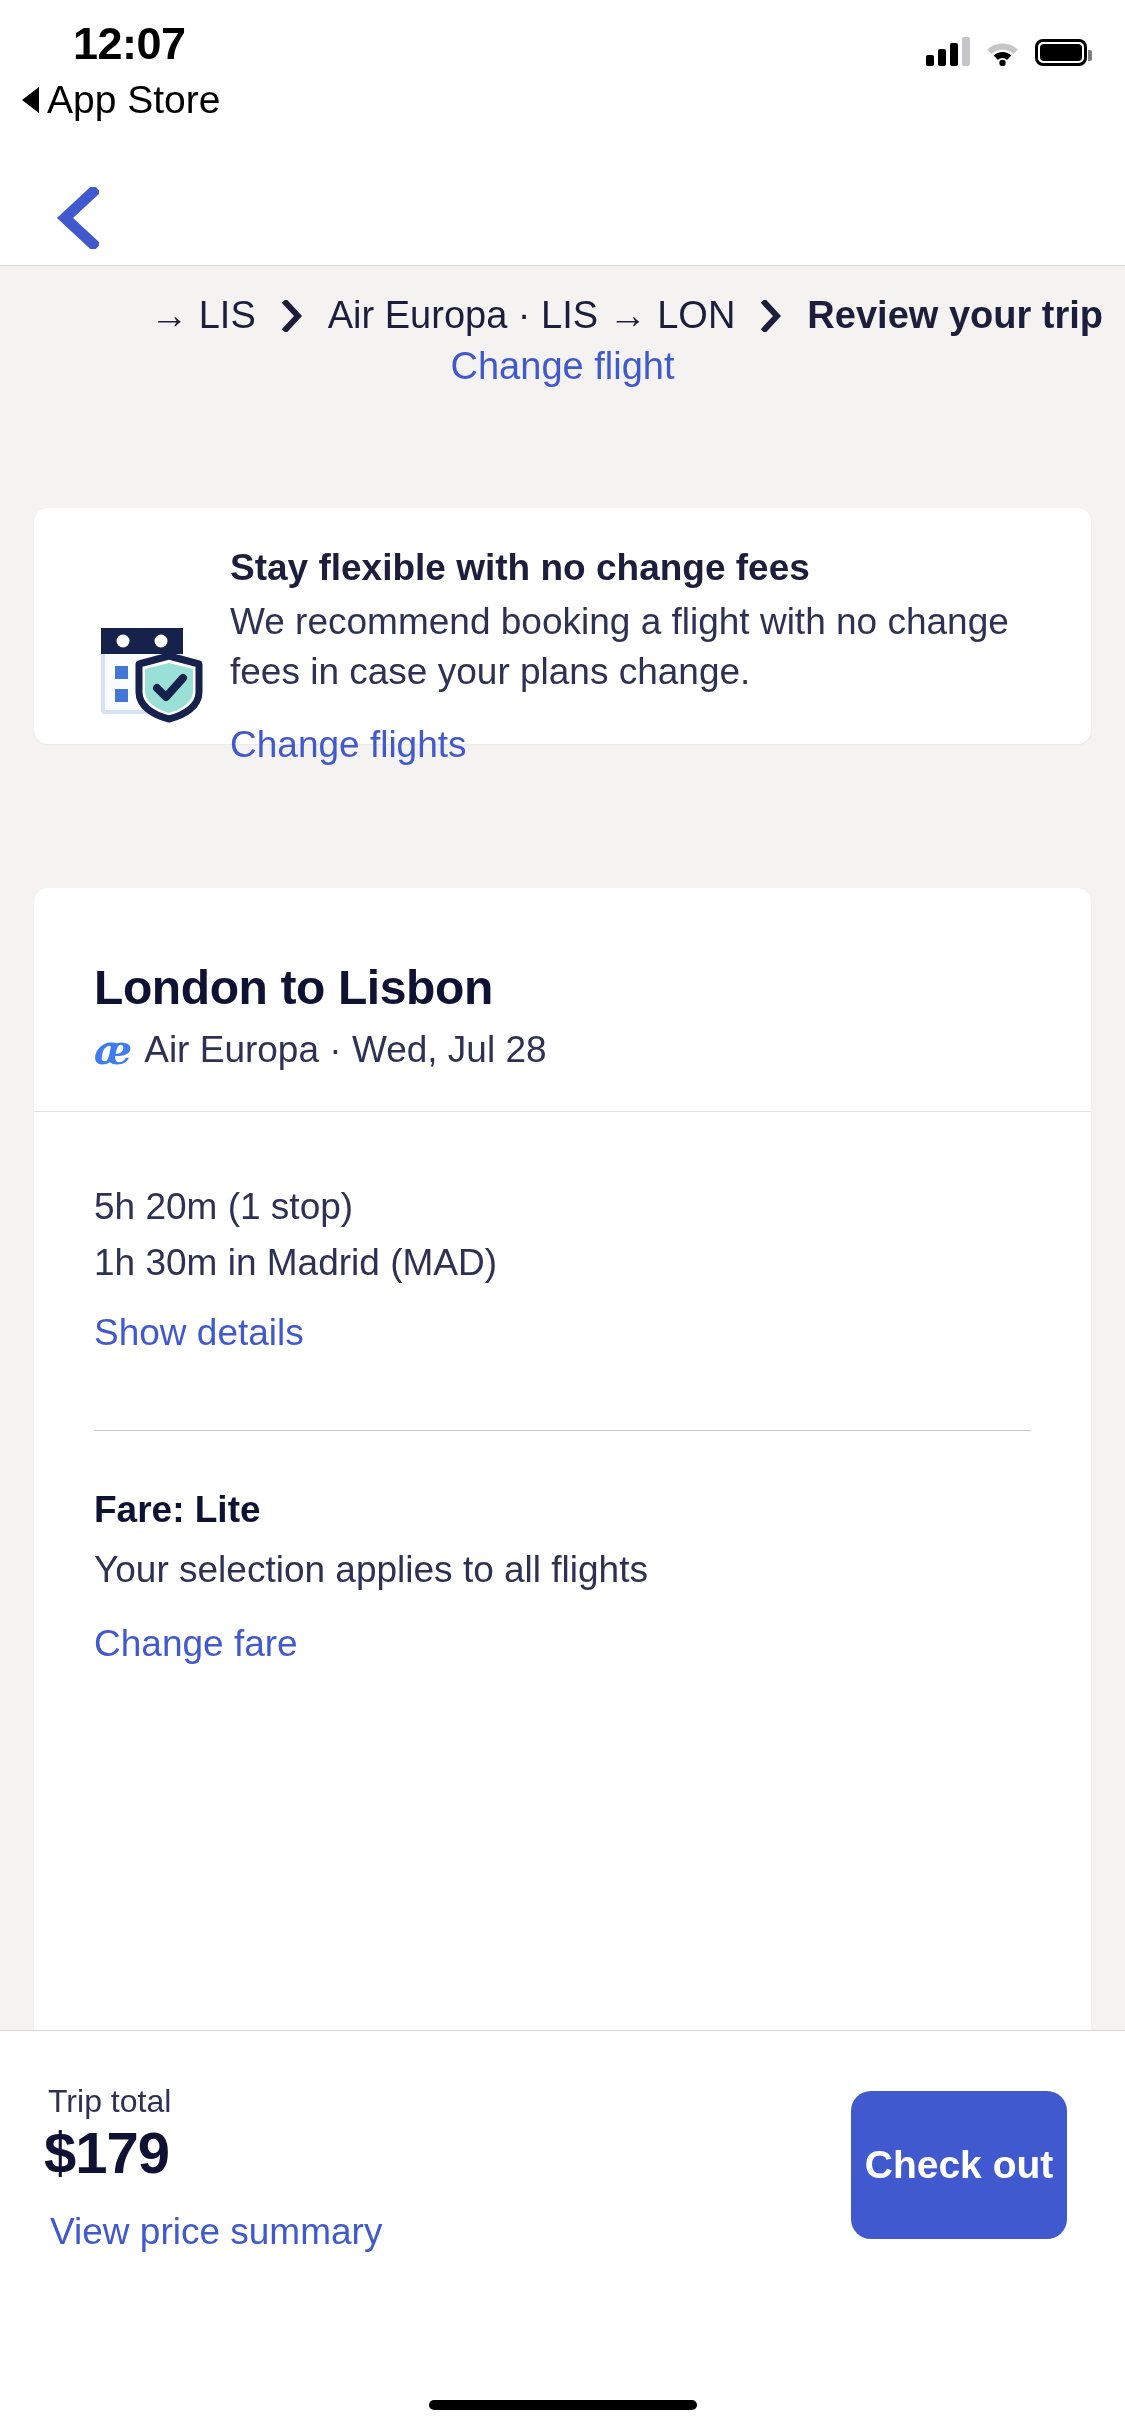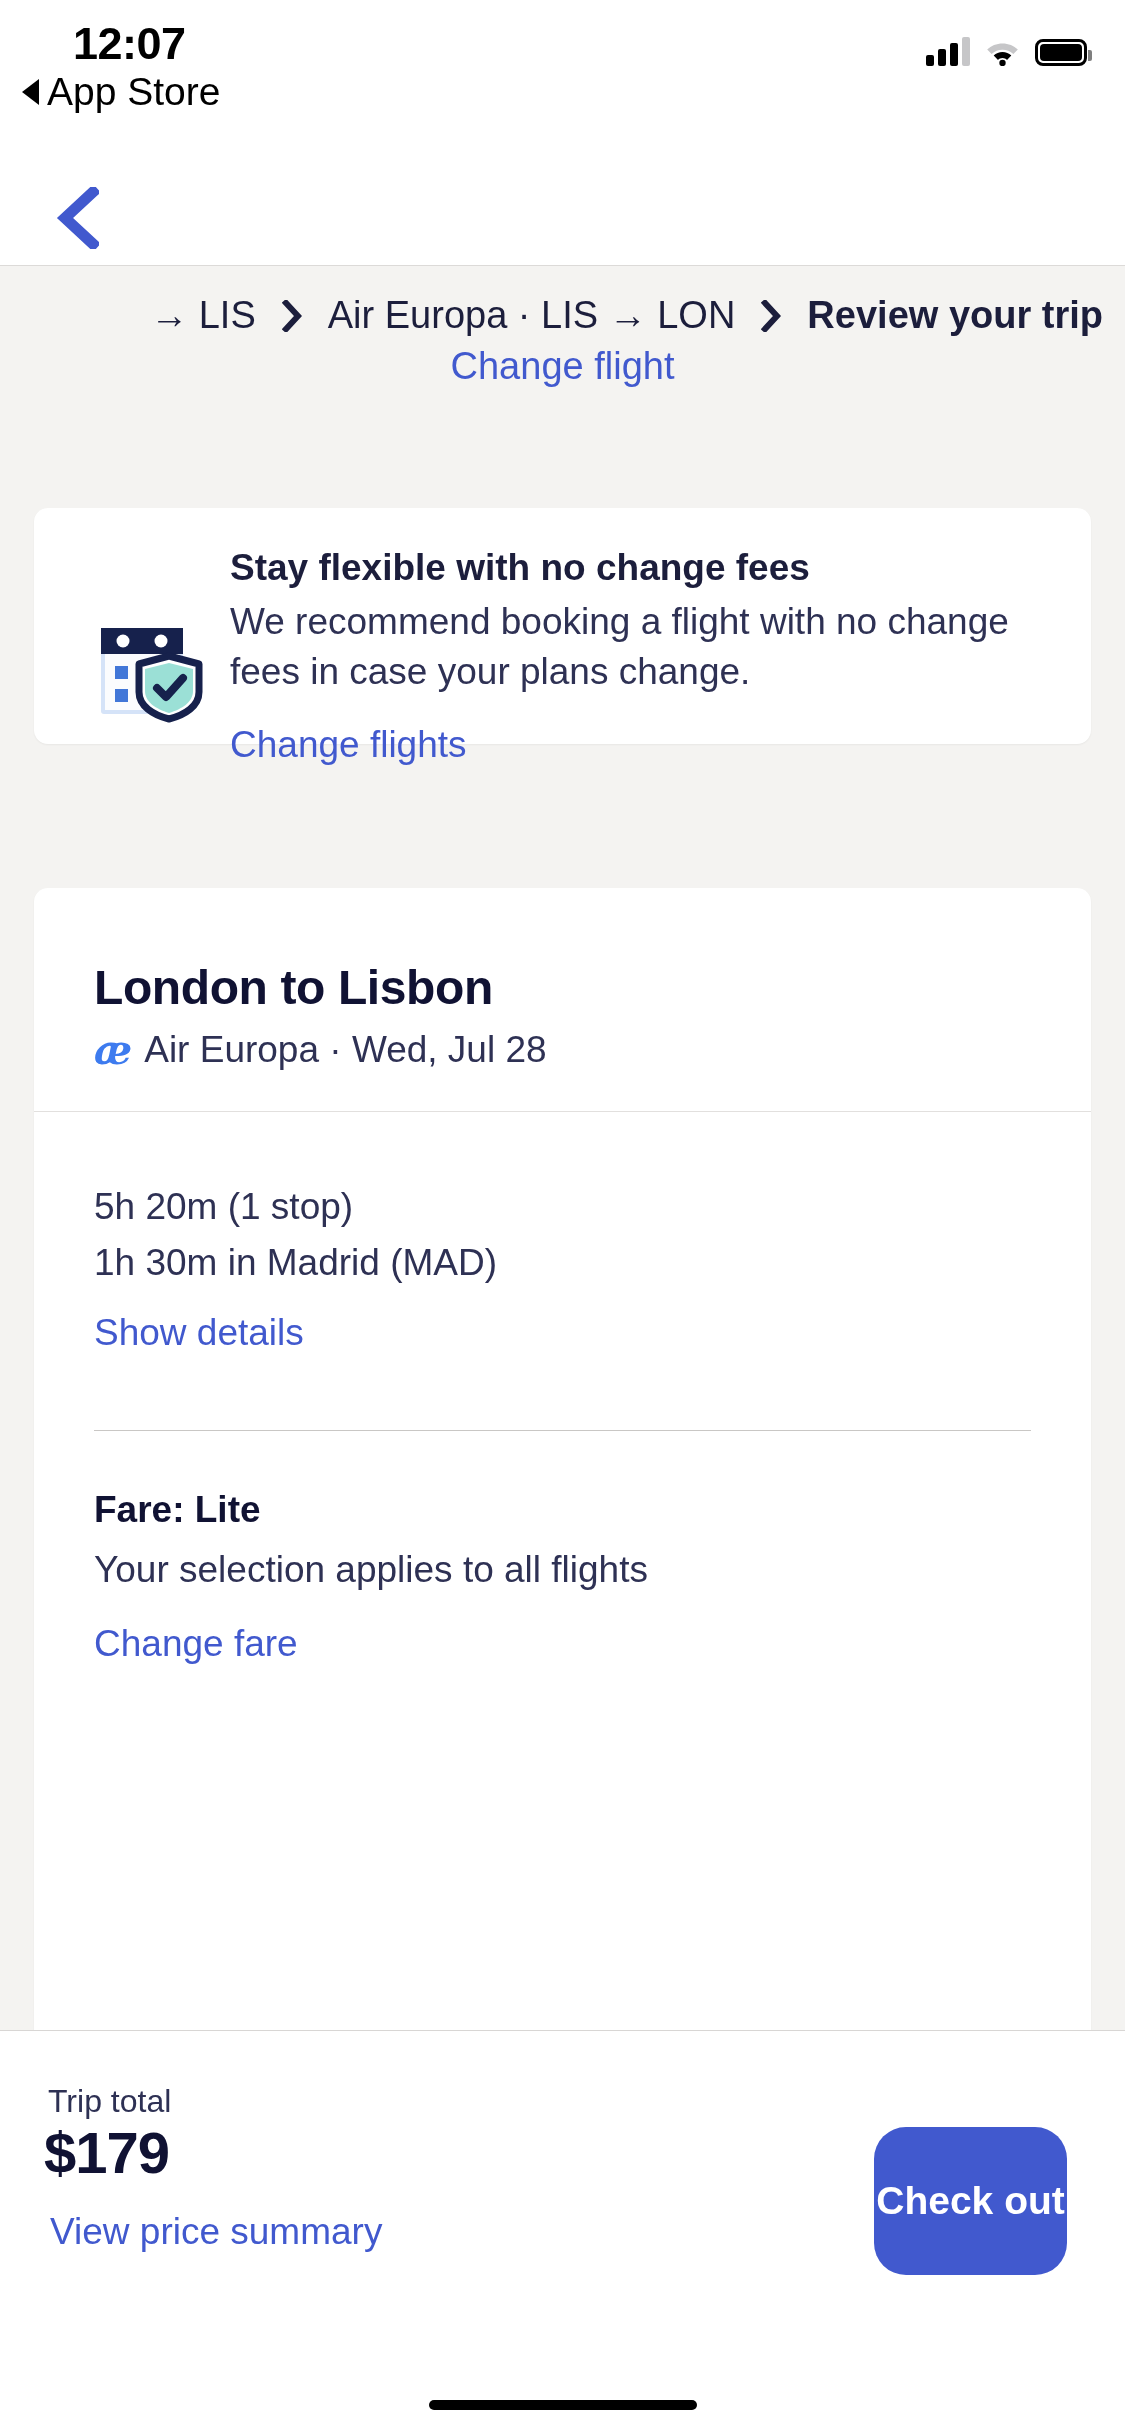--- a/index.html
+++ b/index.html
@@ -11,21 +11,21 @@
   }
   .phone { position:relative; width:1125px; height:2436px; overflow:hidden; background:#F4F3F1; }
 
   
   .statusbar { position:absolute; left:0; top:0; width:1125px; height:170px; background:#ffffff; }
   .sb-time {
     position:absolute; left:73px; top:18px;
     font-size:45px; font-weight:700; color:#000; letter-spacing:-0.5px;
   }
   .sb-return {
-    position:absolute; left:22px; top:70px;
+    position:absolute; left:22px; top:78px;
     display:flex; align-items:center; gap:8px;
     font-size:39px; font-weight:400; color:#000;
   }
   .sb-return .tri {
     width:0; height:0;
     border-top:13px solid transparent; border-bottom:13px solid transparent;
     border-right:17px solid #000;
   }
   .sb-right { position:absolute; right:38px; top:36px; display:flex; align-items:flex-end; gap:14px; }
   .bars { display:flex; align-items:flex-end; gap:4px; height:30px; }
@@ -98,26 +98,25 @@
   
   .bottombar {
     position:absolute; left:0; bottom:0; width:1125px; height:406px;
     background:#ffffff; border-top:1px solid #D8D6D4;
   }
   .bb-label { position:absolute; left:48px; top:52px; font-size:32px; color:#2E3154; }
   .bb-price { position:absolute; left:44px; top:88px; font-size:58px; font-weight:700; color:#101233; letter-spacing:-1px; }
   .bb-link { position:absolute; left:50px; top:180px; font-size:37px; color:#4159CE; }
   .checkout {
     position:absolute; right:58px; top:60px;
-    width:193px; height:148px; border-radius:32px;
+    width:216px; height:148px; border-radius:20px;
     background:#4159CE; color:#ffffff;
     display:flex; align-items:center; justify-content:center;
     font-size:39px; font-weight:700; border:none; cursor:pointer;
     font-family:"Liberation Sans", sans-serif;
-    margin-top:36px;
   }
   .homebar {
     position:absolute; left:50%; transform:translateX(-50%); bottom:26px;
     width:268px; height:10px; background:#000; border-radius:5px;
   }
 </style>
 </head>
 <body>
 
 <div class="phone">

